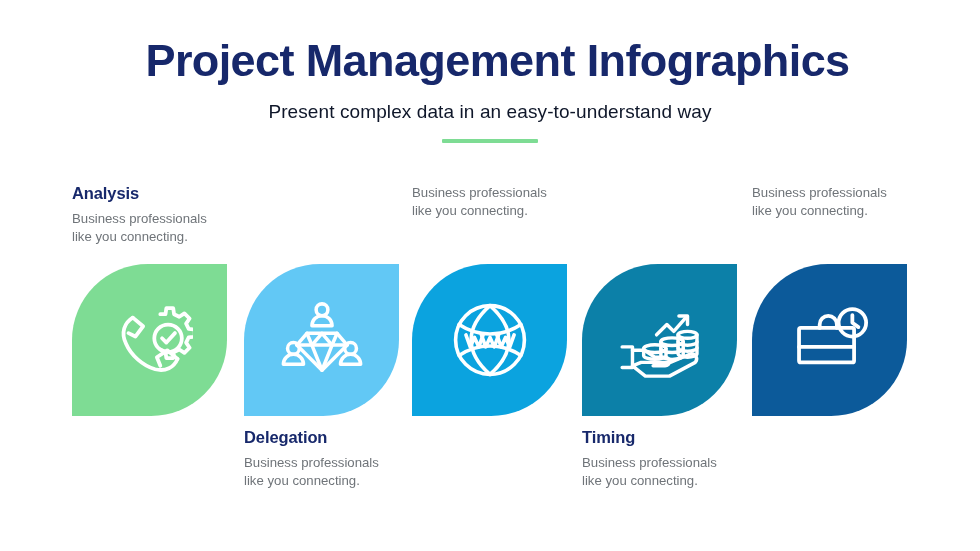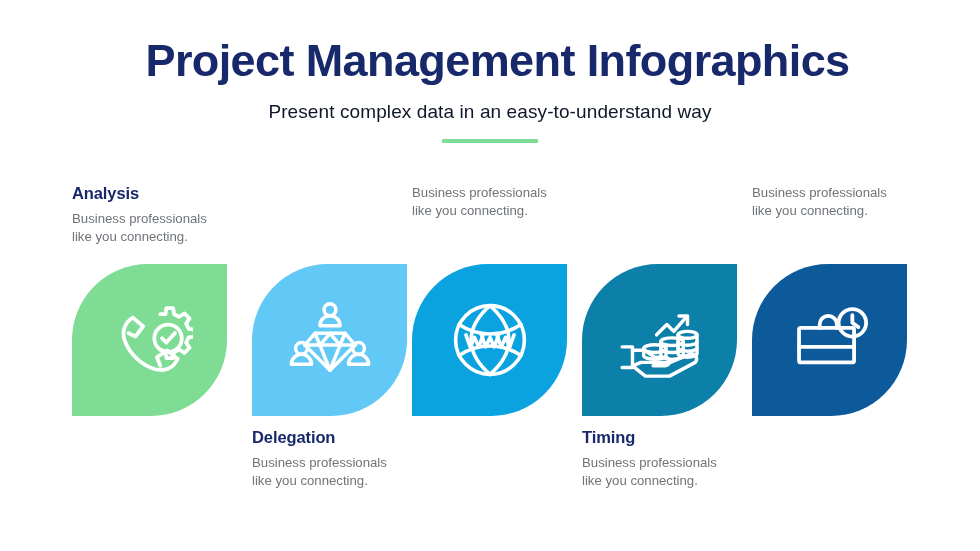--- a/index.html
+++ b/index.html
@@ -103,21 +103,21 @@
   }
   .card-desc {
     font-size: 13.2px;
     color: #6f7479;
     line-height: 1.38;
     white-space: pre-line;
   }
 
   
   .c0 { left: 64px; }
-  .c1 { left: 244px; }
+  .c1 { left: 236px; }
   .c2 { left: 404px; }
   .c3 { left: 574px; }
   .c4 { left: 744px; }
 </style>
 </head>
 <body>
 
 <div class="slide">
 
   <div class="header">

